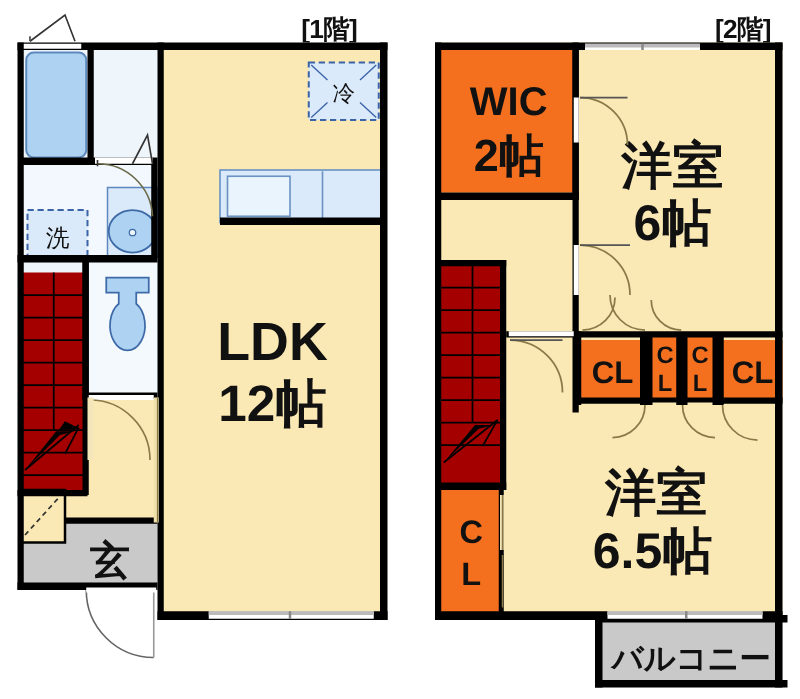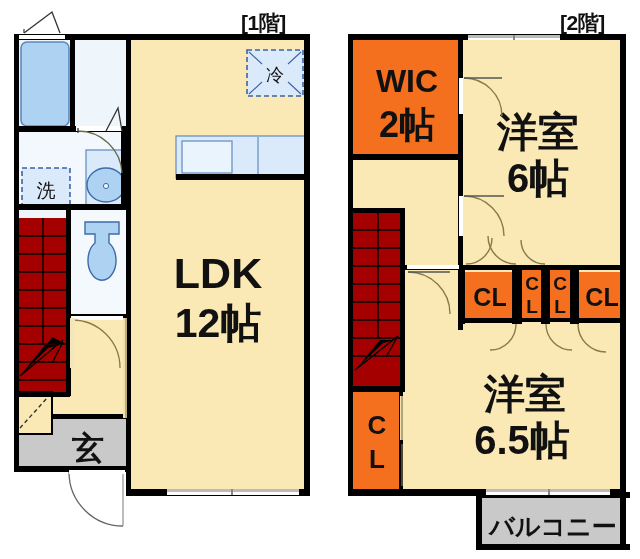--- a/index.html
+++ b/index.html
@@ -12,21 +12,21 @@
   #plan{position:absolute;left:0;top:0;width:640px;height:559px;}
   .floor-label{
     position:absolute;
     font-weight:bold;
     font-size:21px;
     color:#111111;
     letter-spacing:-0.5px;
     white-space:nowrap;
   }
   #lbl-f1{left:218px;top:9px;margin-left:23px;}
-  #lbl-f2{left:560px;top:9px;}
+  #lbl-f2{left:572px;top:9px;}
 </style>
 </head>
 <body>
 
 <div id="lbl-f1" class="floor-label">[1階]</div>
 <div id="lbl-f2" class="floor-label">[2階]</div>
 
 <svg id="plan" viewBox="0 0 640 559" xmlns="http://www.w3.org/2000/svg">
 
   <g>

